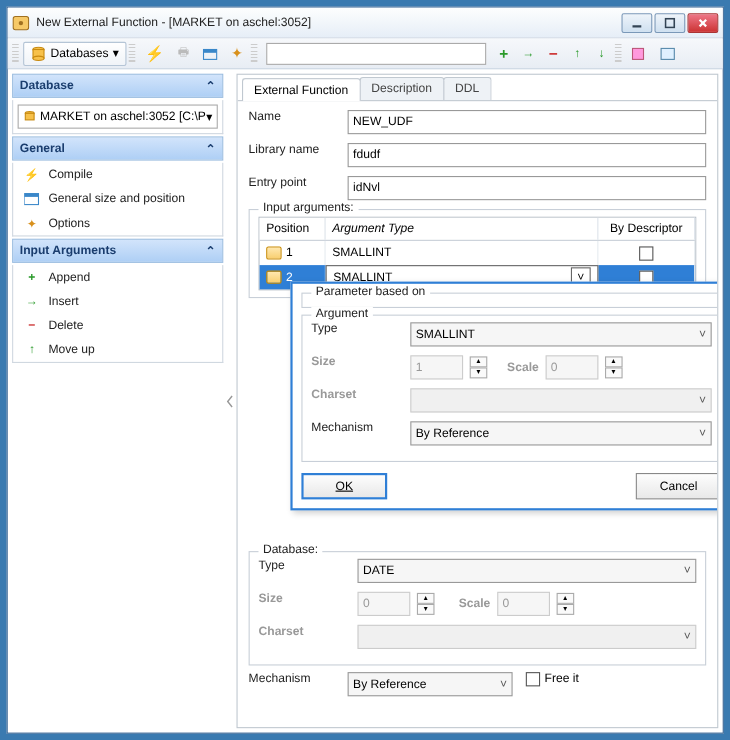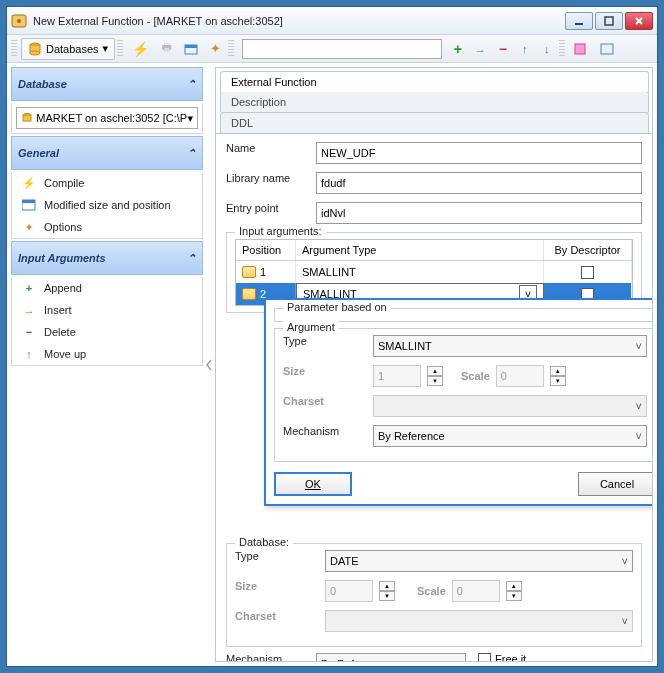--- a/index.html
+++ b/index.html
@@ -11,48 +11,48 @@
 .winbtns { display: flex; gap: 2px; }
 .winbtn { width: 28px; height: 18px; border: 1px solid #7a98b8; border-radius: 2px; background: linear-gradient(#eef4fa,#cfe0f0); display: flex; align-items: center; justify-content: center; cursor: pointer; }
 .winbtn.close { background: linear-gradient(#e78,#c33); border-color: #a33; color: #fff; font-weight: bold; }
 .toolbar { height: 28px; background: linear-gradient(#f6f8fb,#e8edf4); border-bottom: 1px solid #c8d3e0; display: flex; align-items: center; padding: 0 4px; gap: 2px; }
 .grip { width: 6px; height: 18px; background: repeating-linear-gradient(to bottom,#ccc 0 1px,transparent 1px 3px); margin-right:2px;}
 .tbtn { min-width: 20px; height: 22px; padding: 0 4px; display: flex; align-items: center; justify-content: center; cursor: pointer; border-radius: 2px; border:1px solid transparent; }
 .db-btn { border: 1px solid #b5c5d6; background: linear-gradient(#fff,#f0f4f8); padding: 0 6px; }
 .combo-tb { flex: 1; max-width: 200px; height: 20px; border: 1px solid #aaa; background: #fff; margin: 0 4px; }
 .content { flex: 1; display: flex; padding: 4px; gap: 2px; overflow: hidden; }
 .leftpane { width: 192px; display: flex; flex-direction: column; gap: 2px; }
-.panel-header { height: 22px; background: linear-gradient(#d2e4fb,#aecff5); border: 1px solid #9bbde0; display: flex; align-items: center; padding: 16px 6px; font-weight: bold; color: #1a3d6e; font-style: italic; }
+.panel-header { height: 22px; background: linear-gradient(#d2e4fb,#aecff5); border: 1px solid #9bbde0; display: flex; align-items: center; padding: 4px 6px; font-weight: bold; color: #1a3d6e; }
 .panel-header .chev { margin-left: auto; }
 .panel-body { border: 1px solid #d0d8e0; border-top: none; background: #fff; }
 .db-combo { margin: 4px; height: 22px; border: 1px solid #aaa; background: #fff; display: flex; align-items: center; padding: 0 4px; }
 .db-combo .dd { margin-left: auto; }
 .menu-item { display: flex; align-items: center; gap: 8px; padding: 4px 10px; cursor: pointer; color: #222; }
 .mi-icon { width: 14px; height: 14px; display: flex; align-items: center; justify-content: center; }
 .rightpane { flex: 1; border: 1px solid #c0c8d0; background: #fff; display: flex; flex-direction: column; overflow: hidden; position: relative; }
-.tabs { display: flex; border-bottom: 1px solid #c0c8d0; padding: 2px 4px 0; gap: 0; flex-direction: column; }
+.tabs { display: flex; border-bottom: 1px solid #c0c8d0; padding: 2px 4px 0; gap: 0; }
 .tab { padding: 4px 10px; border: 1px solid #c0c8d0; border-bottom: none; background: #eef2f6; cursor: pointer; margin-right: -1px; border-radius: 3px 3px 0 0; color:#444;}
 .tab.active { background: #fff; position: relative; top: 1px; color:#000;}
 .form-area { padding: 8px 10px; overflow: hidden; position: relative; }
 .form-row { display: flex; margin-bottom: 8px; }
 .form-row label { width: 90px; color: #222; }
 .form-row label.dis { color: #999; font-weight: bold; }
 .tinput { flex: 1; height: 22px; border: 1px solid #999; padding: 0 4px; background: #fff; }
 .tinput.dis { background: #f6f6f6; color: #999; border-color: #ccc; }
 .combo { flex: 1; height: 22px; border: 1px solid #999; background: #f6f6f6; display: flex; align-items: center; padding: 0 4px; }
 .combo.dis { color: #999; border-color: #ccc; background: #f0f0f0; }
 .combo .dd { margin-left: auto; color: #555; }
 .fieldset { border: 1px solid #c8cfd8; margin-bottom: 6px; }
 .fieldset .legend { position: relative; top: -8px; left: 8px; background: #fff; padding: 0 4px; color: #222; display: inline-block; }
 .fieldset-inner { padding: 0 8px 6px; margin-top: -6px; }
 .grid { border: 1px solid #b8c0c8; }
 .grid-head { display: flex; background: #fff; border-bottom: 1px solid #c8cfd8; }
 .gh { padding: 4px 6px; border-right: 1px solid #dde3ea; }
 .gh.pos { width: 60px; }
-.gh.typ { flex: 1; }
+.gh.typ { flex: 1; font-style: italic; }
 .gh.desc { width: 88px; text-align: center; }
 .grid-row { display: flex; align-items: center; height: 22px; }
 .grid-row.sel { background: #2f7fd6; color: #fff; }
 .gc { padding: 0 6px; border-right: 1px solid #e6ebf0; display: flex; align-items: center; height: 100%; }
 .gc.pos { width: 60px; gap: 4px; }
 .gc.typ { flex: 1; gap: 4px; }
 .gc.desc { width: 88px; justify-content: center; }
 .chk { width: 13px; height: 13px; border: 1px solid #555; background: #fff; }
 .row-combo { background: #fff; color: #000; border: 1px solid #666; padding: 0 4px; margin-left: auto; width: 18px; height: 18px; display: flex; align-items: center; justify-content: center; }
 .popup { position: absolute; top: 164px; left: 48px; width: 402px; background: #fff; border: 2px solid #2f7fd6; z-index: 10; box-shadow: 2px 2px 6px rgba(0,0,0,0.2); }
@@ -191,21 +191,21 @@
             <span class="mi-icon" style="color:#e8a21c;font-weight:bold;">⚡</span>
             <span>Compile</span>
           </div>
         <div class="menu-item">
             <span class="mi-icon">
               <svg width="14" height="12">
                 <rect x="0" y="1" width="13" height="10" fill="none" stroke="#3a87c9"></rect>
                 <rect x="0" y="1" width="13" height="3" fill="#3a87c9"></rect>
               </svg>
             </span>
-            <span>Modified size and position</span>
+            <span>General size and position</span>
           </div>
         <div class="menu-item">
             <span class="mi-icon" style="color:#d8901c;">✦</span>
             <span>Options</span>
           </div>
       </div>
 
       <div class="panel-header">
         <span>Input Arguments</span>
         <span class="chev">⌃</span>

